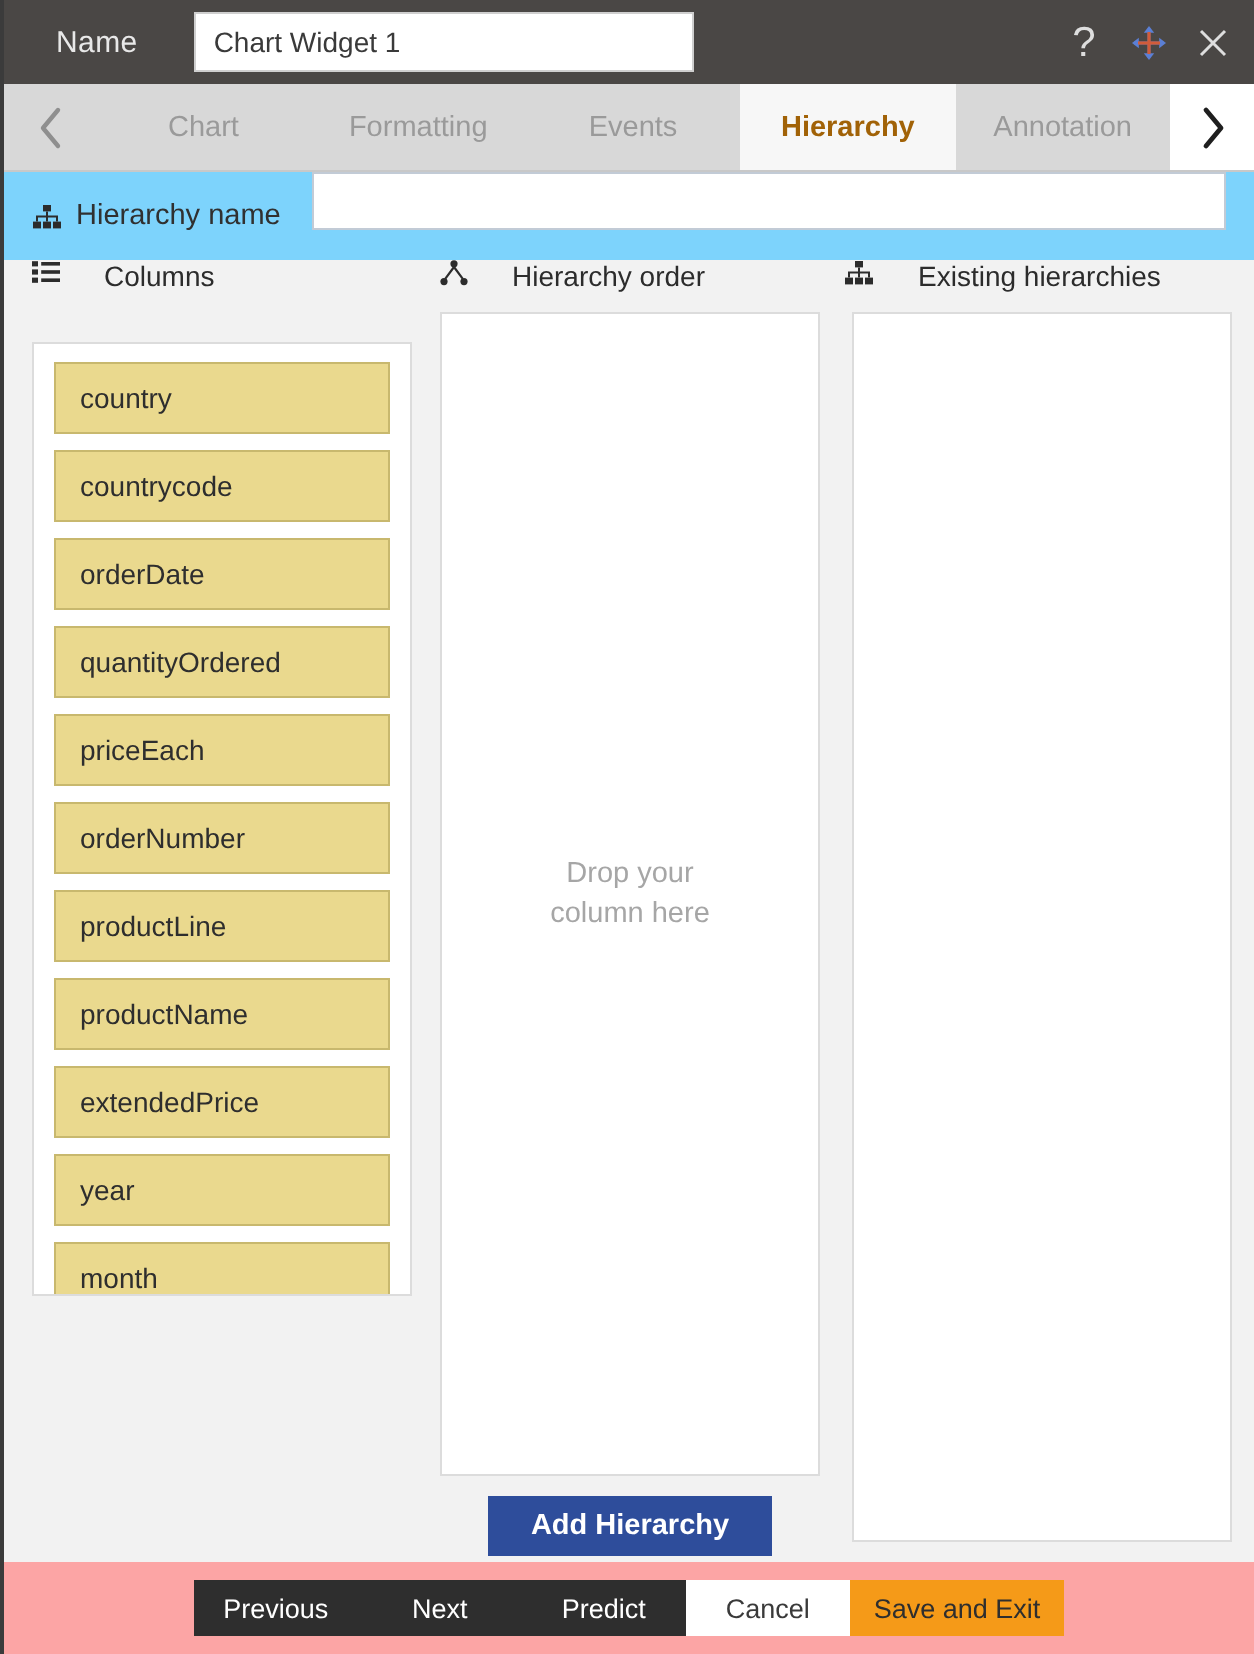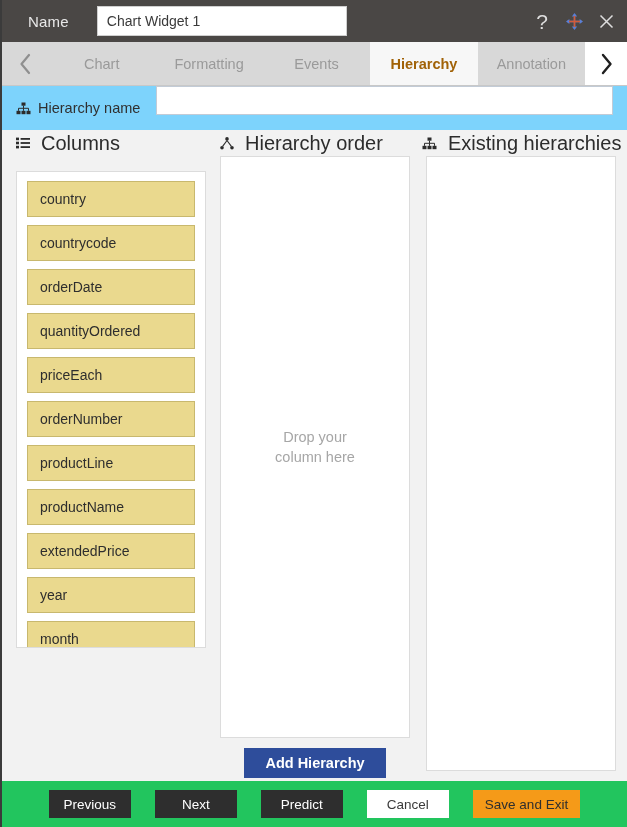--- a/index.html
+++ b/index.html
@@ -148,23 +148,23 @@
 
   
   .sect-head-row {
     flex: 0 0 26px;
     display: flex;
     padding: 0 14px;
     background: #f2f2f2;
   }
   .sect-head {
     display: flex;
-    align-items: center;
-    gap: 11px;
-    font-size: 20px;
+    align-items: flex-start;
+    gap: 22px;
+    font-size: 14px;
     color: #2c2c2c;
     white-space: nowrap;
   }
   .sect-head.col-1 { flex: 0 0 204px; }
   .sect-head.col-2 { flex: 0 0 202px; }
   .sect-head.col-3 { flex: 1 1 auto; }
 
   
   .panels {
     flex: 1 1 auto;
@@ -237,22 +237,22 @@
     padding: 0 21px;
     cursor: pointer;
   }
 
   
   .footer {
     flex: 0 0 46px;
     display: flex;
     align-items: center;
     justify-content: center;
-    gap: 24px;
-    background: #22c55e;
+    gap: 0;
+    background: #fca5a5;
   }
   .fbtn {
     height: 28px;
     min-width: 82px;
     border: none;
     font-family: "Liberation Sans", sans-serif;
     font-size: 13.5px;
     cursor: pointer;
     padding: 0 12px;
   }

